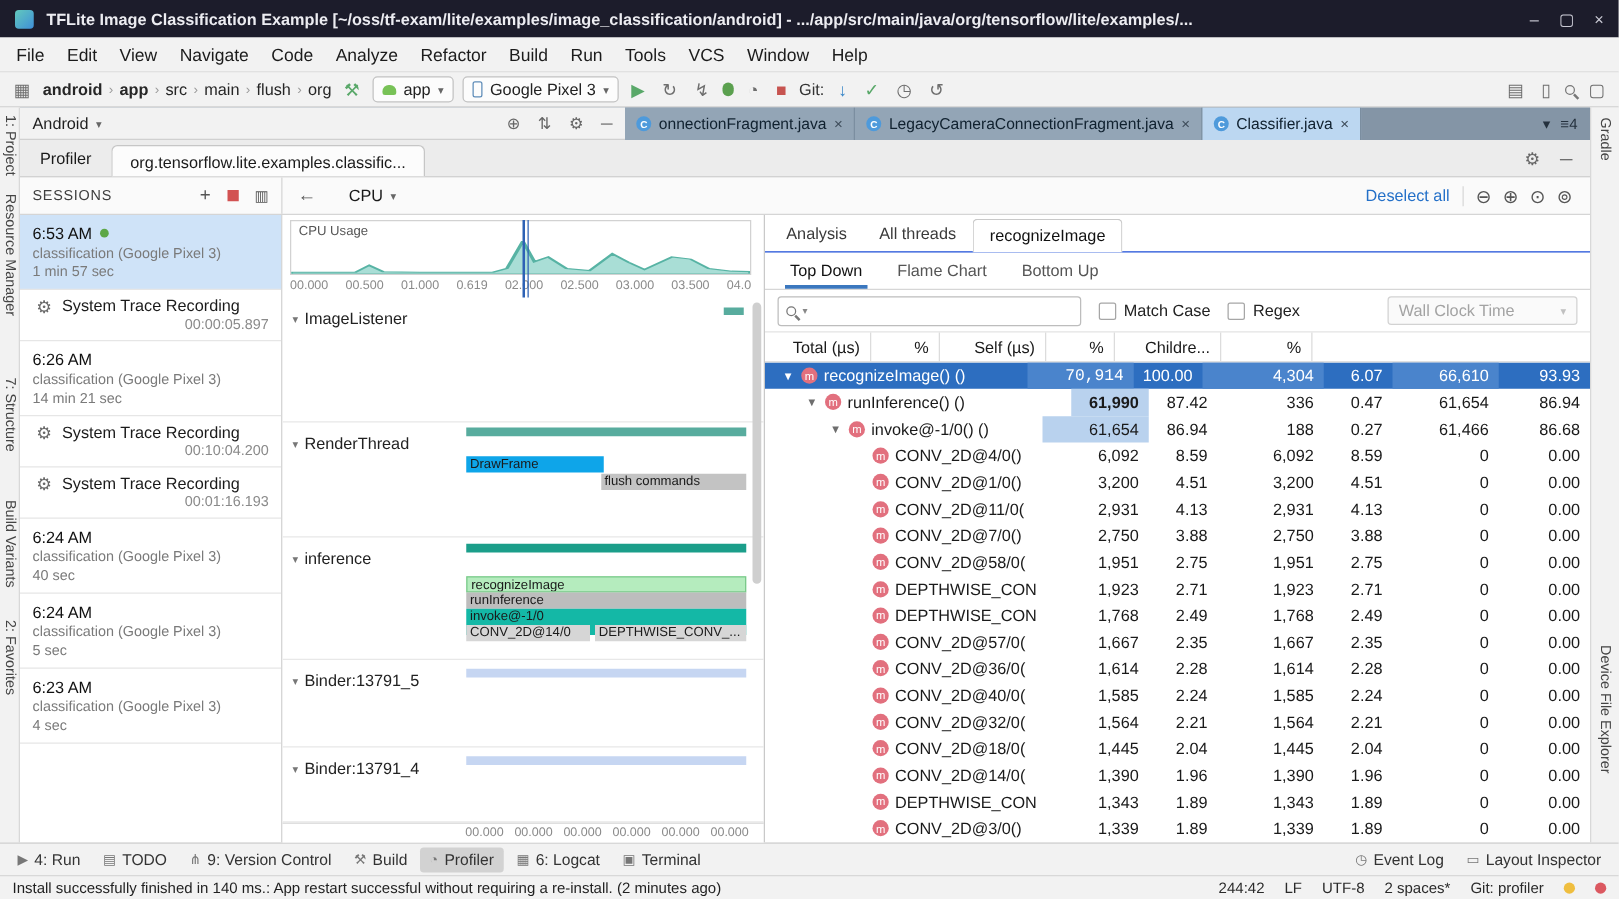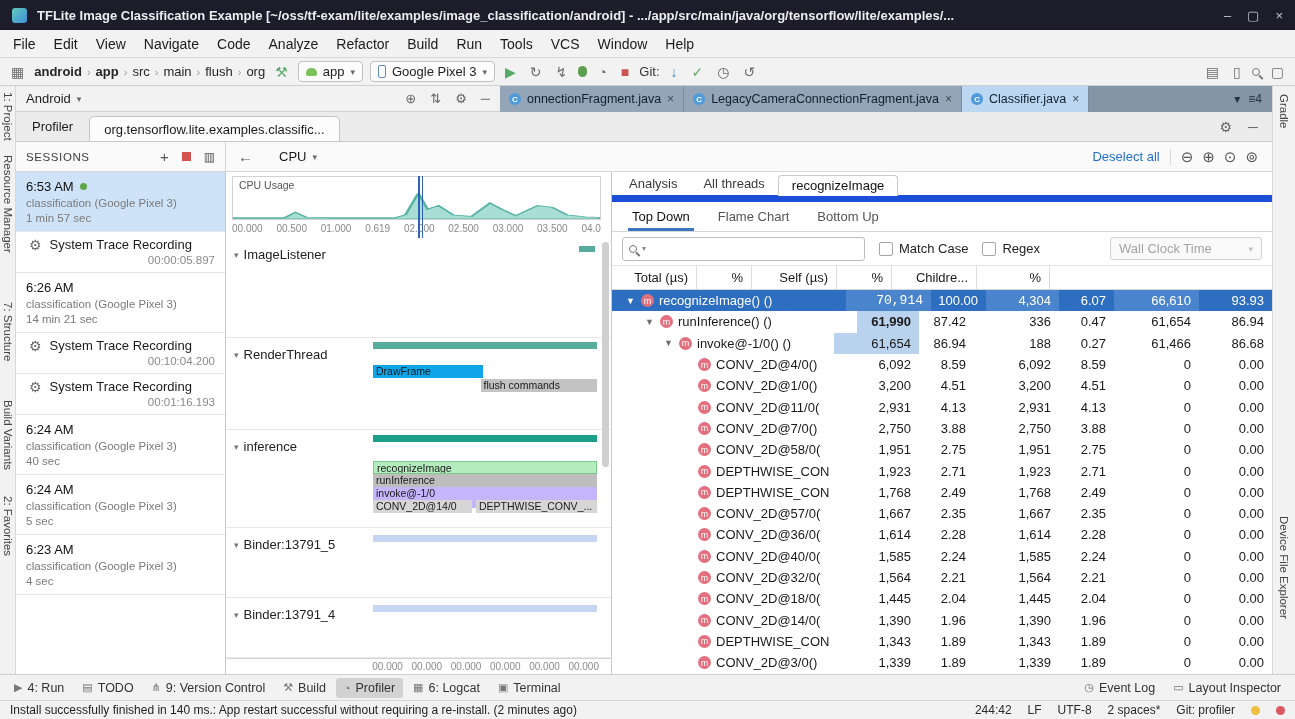--- a/index.html
+++ b/index.html
@@ -101,21 +101,21 @@
   .lane{position:relative;border-bottom:1px solid #E8E8E8}
   .lane-label{position:absolute;top:9px;left:8px;font-size:13px;color:#222;display:flex;gap:5px;align-items:center;z-index:2}
   .lane-exp{font-size:9px;color:#777}
   .lane-bars{position:absolute;top:0;bottom:0;left:147px;right:14px}
   .bar{position:absolute;font-size:10.5px;color:#1A1A1A;overflow:hidden;white-space:nowrap;padding-left:3px;line-height:12px}
   .bottomaxis{height:16px;flex:none;border-top:1px solid #D5D5D5;display:flex;justify-content:space-between;padding:2px 12px 0 38%;font-size:10px;color:#8A8A8A}
   .v-thumb{position:absolute;right:2px;top:70px;width:7px;height:225px;background:#CFCFCF;border-radius:4px;z-index:4}
 
   
   .analysis{flex:1;background:#fff;display:flex;flex-direction:column;min-width:0}
-  .atabs{height:30px;flex:none;display:flex;align-items:stretch;border-bottom:7px solid #1d4ed8;padding-left:4px}
+  .atabs{height:30px;flex:none;display:flex;align-items:stretch;border-bottom:1px solid #1d4ed8;padding-left:4px}
   .atab{display:flex;align-items:center;padding:0 13px;font-size:13px;color:#3A3A3A}
   .atab.selected{border:1px solid #C9C9C9;border-bottom:1px solid #fff;margin-bottom:-1px;border-radius:4px 4px 0 0;color:#111;margin-top:3px;background:#fff}
   .subtabs{height:30px;flex:none;display:flex;align-items:stretch;border-bottom:1px solid #D6D6D6;padding-left:8px;gap:4px}
   .subtab{display:flex;align-items:center;padding:0 12px;font-size:13px;color:#555;position:relative}
   .subtab.selected{color:#111}
   .subtab.selected::after{content:"";position:absolute;left:8px;right:8px;bottom:0;height:3px;background:#3B77BE}
   .filterrow{height:34px;flex:none;display:flex;align-items:center;gap:14px;padding:0 10px;border-bottom:1px solid #E3E3E3}
   .searchbox{width:243px;height:24px;border:1px solid #BDBDBD;border-radius:3px;display:flex;align-items:center;gap:5px;padding:0 6px;flex:none}
   .searchbox input{border:none;outline:none;flex:1;font-size:13px;font-family:inherit;min-width:0;background:transparent}
   .sb-arrow{font-size:8px;color:#888}
@@ -417,21 +417,21 @@
               </div>
               <div class="lane" style="height: 98px;">
                 <div class="lane-label">
                   <span class="lane-exp">▾</span>
                   <span>inference</span>
                 </div>
                 <div class="lane-bars">
                   <div class="bar" style="left: 0%; width: 100%; top: 5px; height: 7px; background: rgb(27, 158, 138);"></div>
                   <div class="bar" style="left: 0%; width: 100%; top: 31px; height: 13px; background: rgb(181, 236, 190); border: 1px solid rgb(123, 201, 138);">recognizeImage</div>
                   <div class="bar" style="left: 0%; width: 100%; top: 44px; height: 13px; background: rgb(189, 189, 189);">runInference</div>
-                  <div class="bar" style="left: 0%; width: 100%; top: 57px; height: 21px; background: #c4b5fd;">invoke@-1/0</div>
+                  <div class="bar" style="left: 0%; width: 100%; top: 57px; height: 21px; background: #14b8a6;">invoke@-1/0</div>
                   <div class="bar" style="left: 0%; width: 44%; top: 70px; height: 13px; background: rgb(214, 214, 214);">CONV_2D@14/0</div>
                   <div class="bar" style="left: 46%; width: 54%; top: 70px; height: 13px; background: rgb(214, 214, 214);">DEPTHWISE_CONV_...</div>
                 </div>
               </div>
               <div class="lane" style="height: 70px;">
                 <div class="lane-label">
                   <span class="lane-exp">▾</span>
                   <span>Binder:13791_5</span>
                 </div>
                 <div class="lane-bars">
@@ -499,21 +499,21 @@
             </div>
           <div class="tbody" id="tbody">
               <div class="trow selected">
                 <div class="td name-cell" style="padding-left: 14px;">
                   <span class="exp">▼</span>
                   <span class="m-icon">m</span>
                   <span>recognizeImage() ()</span>
                 </div>
                 <div class="td num musel" style="width: 85px; font-family: Liberation Mono, monospace;">70,914</div>
                 <div class="td num" style="width: 55px;">100.00</div>
-                <div class="td num musel" style="width: 73px;">4,304</div>
+                <div class="td num musel" style="width: 97px;">4,304</div>
                 <div class="td num" style="width: 55px;">6.07</div>
                 <div class="td num musel" style="width: 85px;">66,610</div>
                 <div class="td num" style="width: 73px;">93.93</div>
               </div>
               <div class="trow">
                 <div class="td name-cell" style="padding-left: 33px;">
                   <span class="exp">▼</span>
                   <span class="m-icon">m</span>
                   <span>runInference() ()</span>
                 </div>

